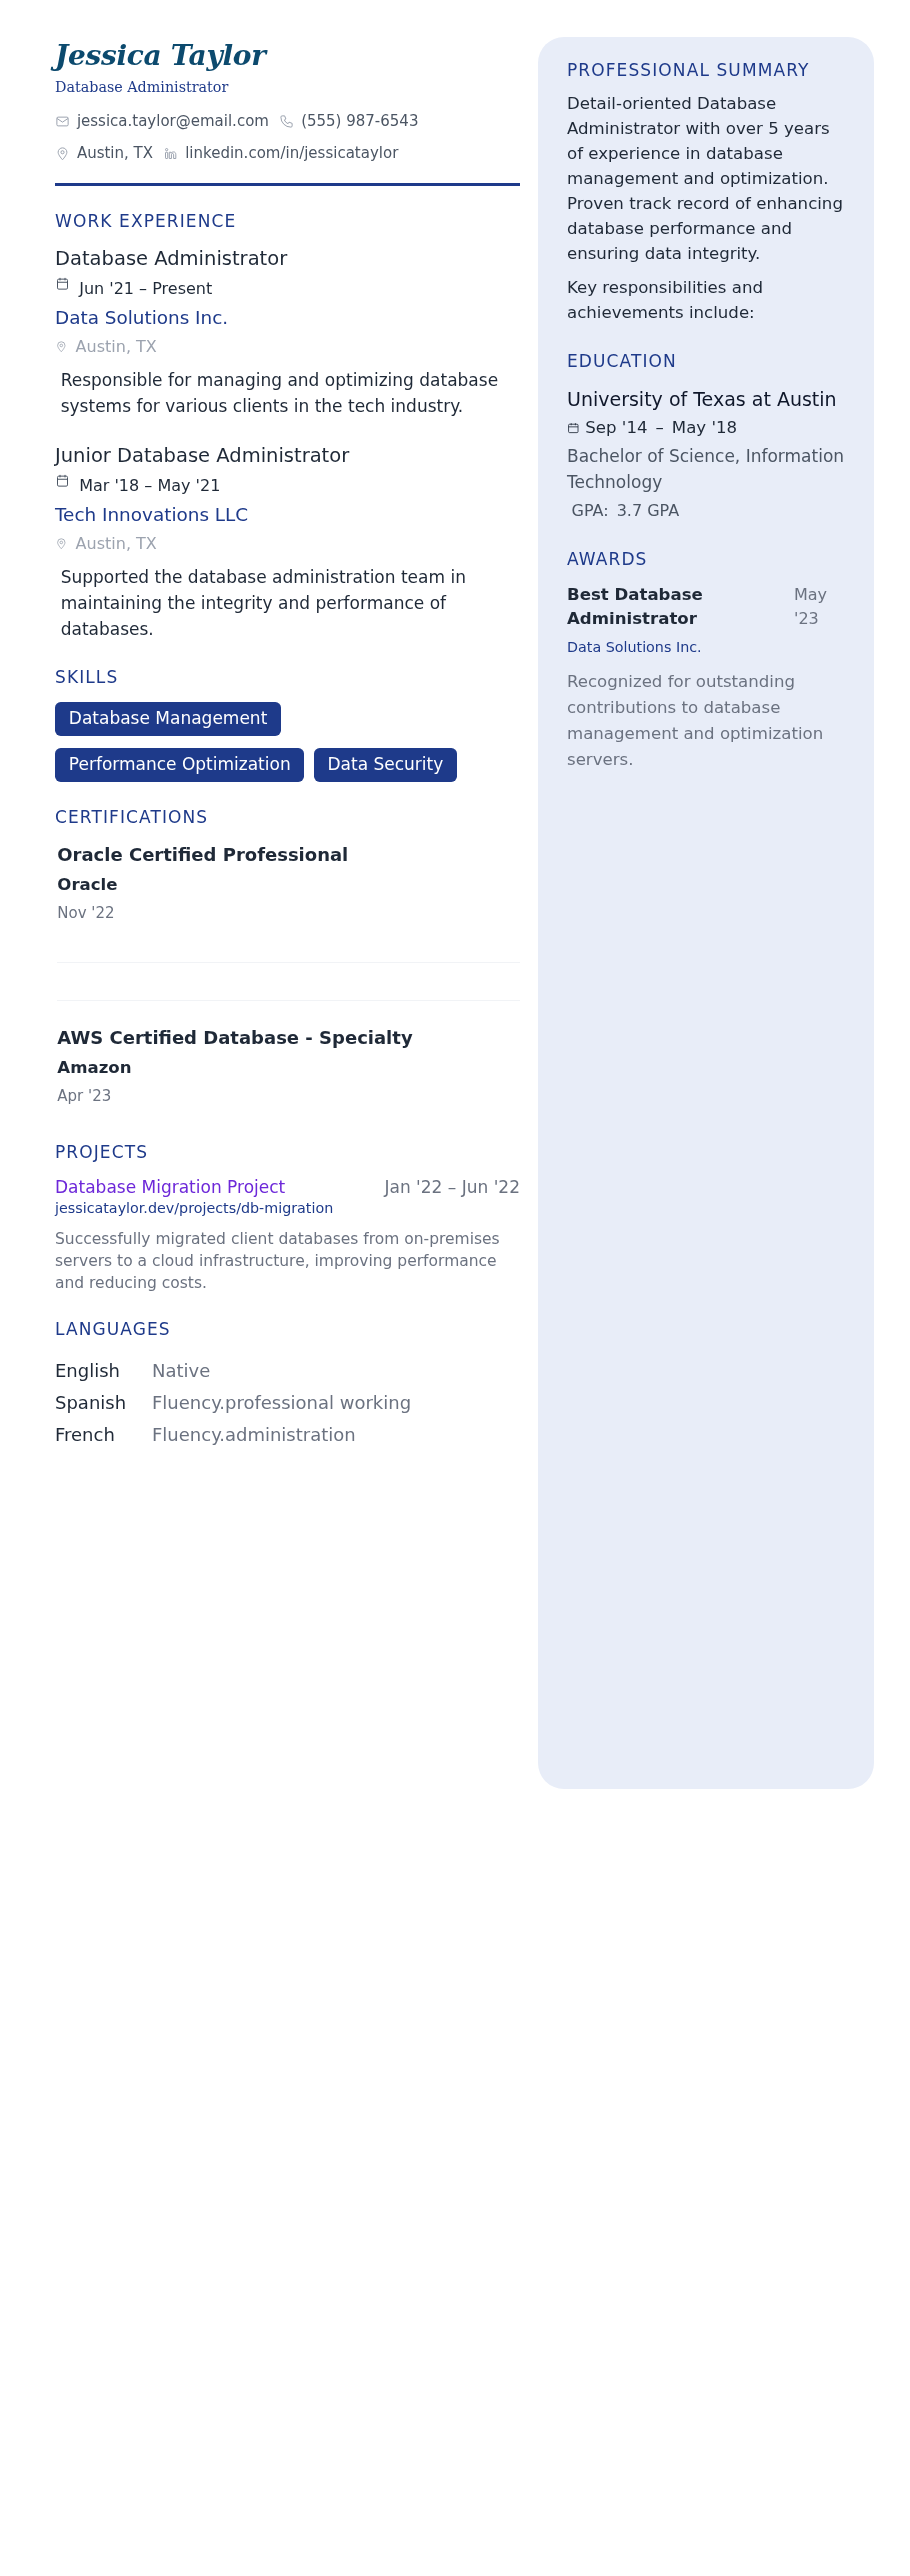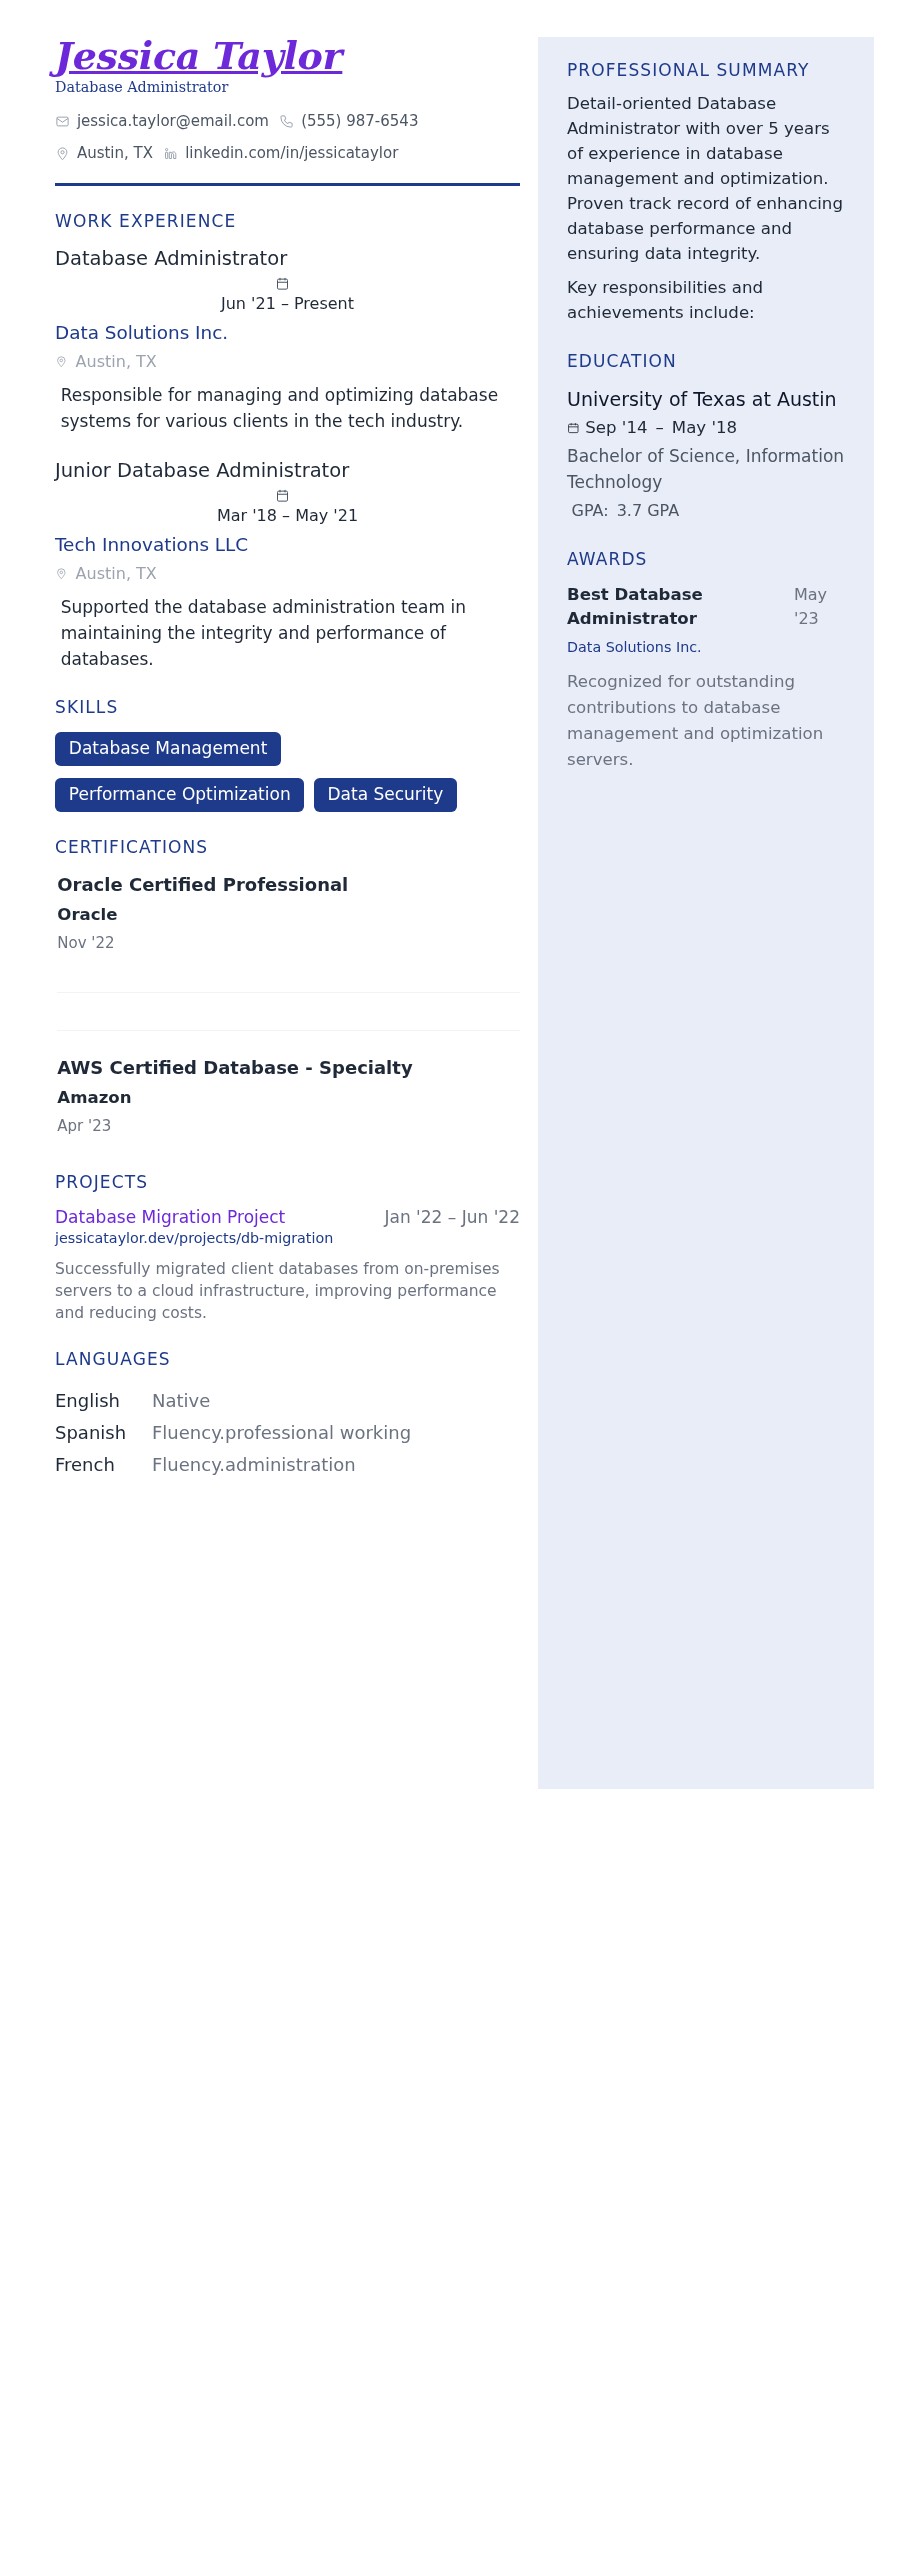--- a/index.html
+++ b/index.html
@@ -1,36 +1,36 @@
 <!DOCTYPE html>
 <html style="font-size:9.2px"><head>
 <meta charset="utf-8">
 <style>
   * { box-sizing: border-box; margin: 0; padding: 0; }
   html, body { width: 911px; height: 2576px; background: #ffffff; }
   body { position: relative; font-family: "DejaVu Sans", "Liberation Sans", sans-serif; color: #1f2937; overflow: hidden; }
 
   .main { position: absolute; left: 55px; top: 37px; width: 465px; }
-  .sidebar { position: absolute; left: 538px; top: 37px; width: 336px; height: 1752px; background: #e8edf8; padding: 22px 25px 0 29px; }
-
-  .name { font-family: "DejaVu Serif", "Liberation Serif", serif; font-style: italic; font-size: 38px; line-height: 37px; color: #6d28d9; letter-spacing: -0.3px; text-decoration: underline; }
+  .sidebar { position: absolute; left: 538px; top: 37px; width: 336px; height: 1752px; background: #e8edf8; padding: 22px 25px 0 29px; border-radius: 26px; }
+
+  .name { font-family: "DejaVu Serif", "Liberation Serif", serif; font-style: italic; font-size: 28px; line-height: 37px; color: #0c4a6e; letter-spacing: -0.3px; }
   .headline { font-family: "DejaVu Serif", "Liberation Serif", serif; font-size: 14.3px; line-height: 23px; color: #1e3a8a; margin-top: 2.3px; }
   .contact-row { display: flex; align-items: center; font-size: 15px; color: #4b5563; line-height: 20.6px; margin-top: 11.5px; }
   .contact-row + .contact-row { margin-top: 11.5px; }
   .ci { display: inline-flex; align-items: center; margin-right: 10.3px; }
   .ci svg { width: 15px; height: 15px; margin-right: 6.9px; stroke: #9ca3af; fill: none; stroke-width: 1.6; flex: none; }
   .rule { height: 3.4px; background: #1e3a8a; margin-top: 19.5px; width: 465px; }
 
   .sec-title { font-size: 17px; line-height: 23px; letter-spacing: 1.1px; color: #1e3a8a; text-transform: uppercase; font-weight: normal; }
   .main .sec-title { margin-top: 24px; }
 
   .job { margin-top: 11.5px; }
   .job + .job { margin-top: 23px; }
   .job-title { font-size: 19.5px; line-height: 27.5px; color: #1f2937; }
-  .meta-row { display: flex; align-items: center; font-size: 16px; line-height: 25px; margin-top: 3.4px; color: #1f2937; flex-direction: column; }
+  .meta-row { display: flex; font-size: 16px; line-height: 25px; margin-top: 3.4px; color: #1f2937; }
   .meta-row svg { width: 15px; height: 15px; margin-right: 9.2px; stroke: #4b5563; fill: none; stroke-width: 1.6; }
   .company { font-size: 18.4px; line-height: 27.5px; color: #1e3a8a; margin-top: 3.4px; }
   .loc-row { display: flex; align-items: center; font-size: 16px; line-height: 25px; color: #9ca3af; margin-top: 2.3px; }
   .loc-row svg { width: 12.6px; height: 15px; margin-right: 8px; stroke: #9ca3af; fill: none; stroke-width: 1.6; }
   .job-desc { font-size: 17px; line-height: 26px; color: #1f2937; margin-top: 8px; padding-left: 5.7px; padding-right: 11.5px; }
 
   .skills { display: flex; flex-wrap: wrap; gap: 11.5px 9.2px; margin-top: 12.6px; width: 436px; }
   .pill { background: #1e3a8a; color: #ffffff; font-size: 17px; line-height: 23px; padding: 5.7px 13.8px; border-radius: 5.7px; }
 
   .cert { padding: 12.6px 2.3px 0 2.3px; }

